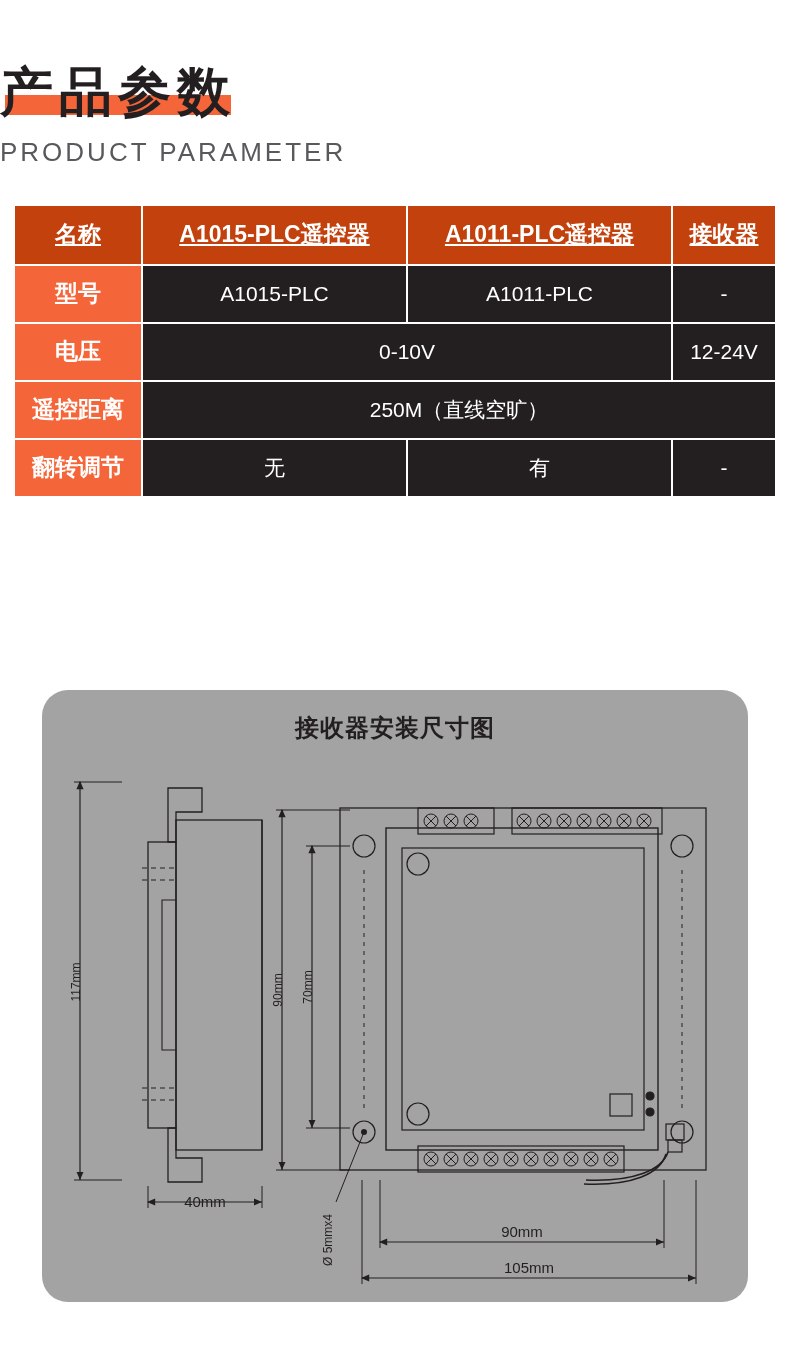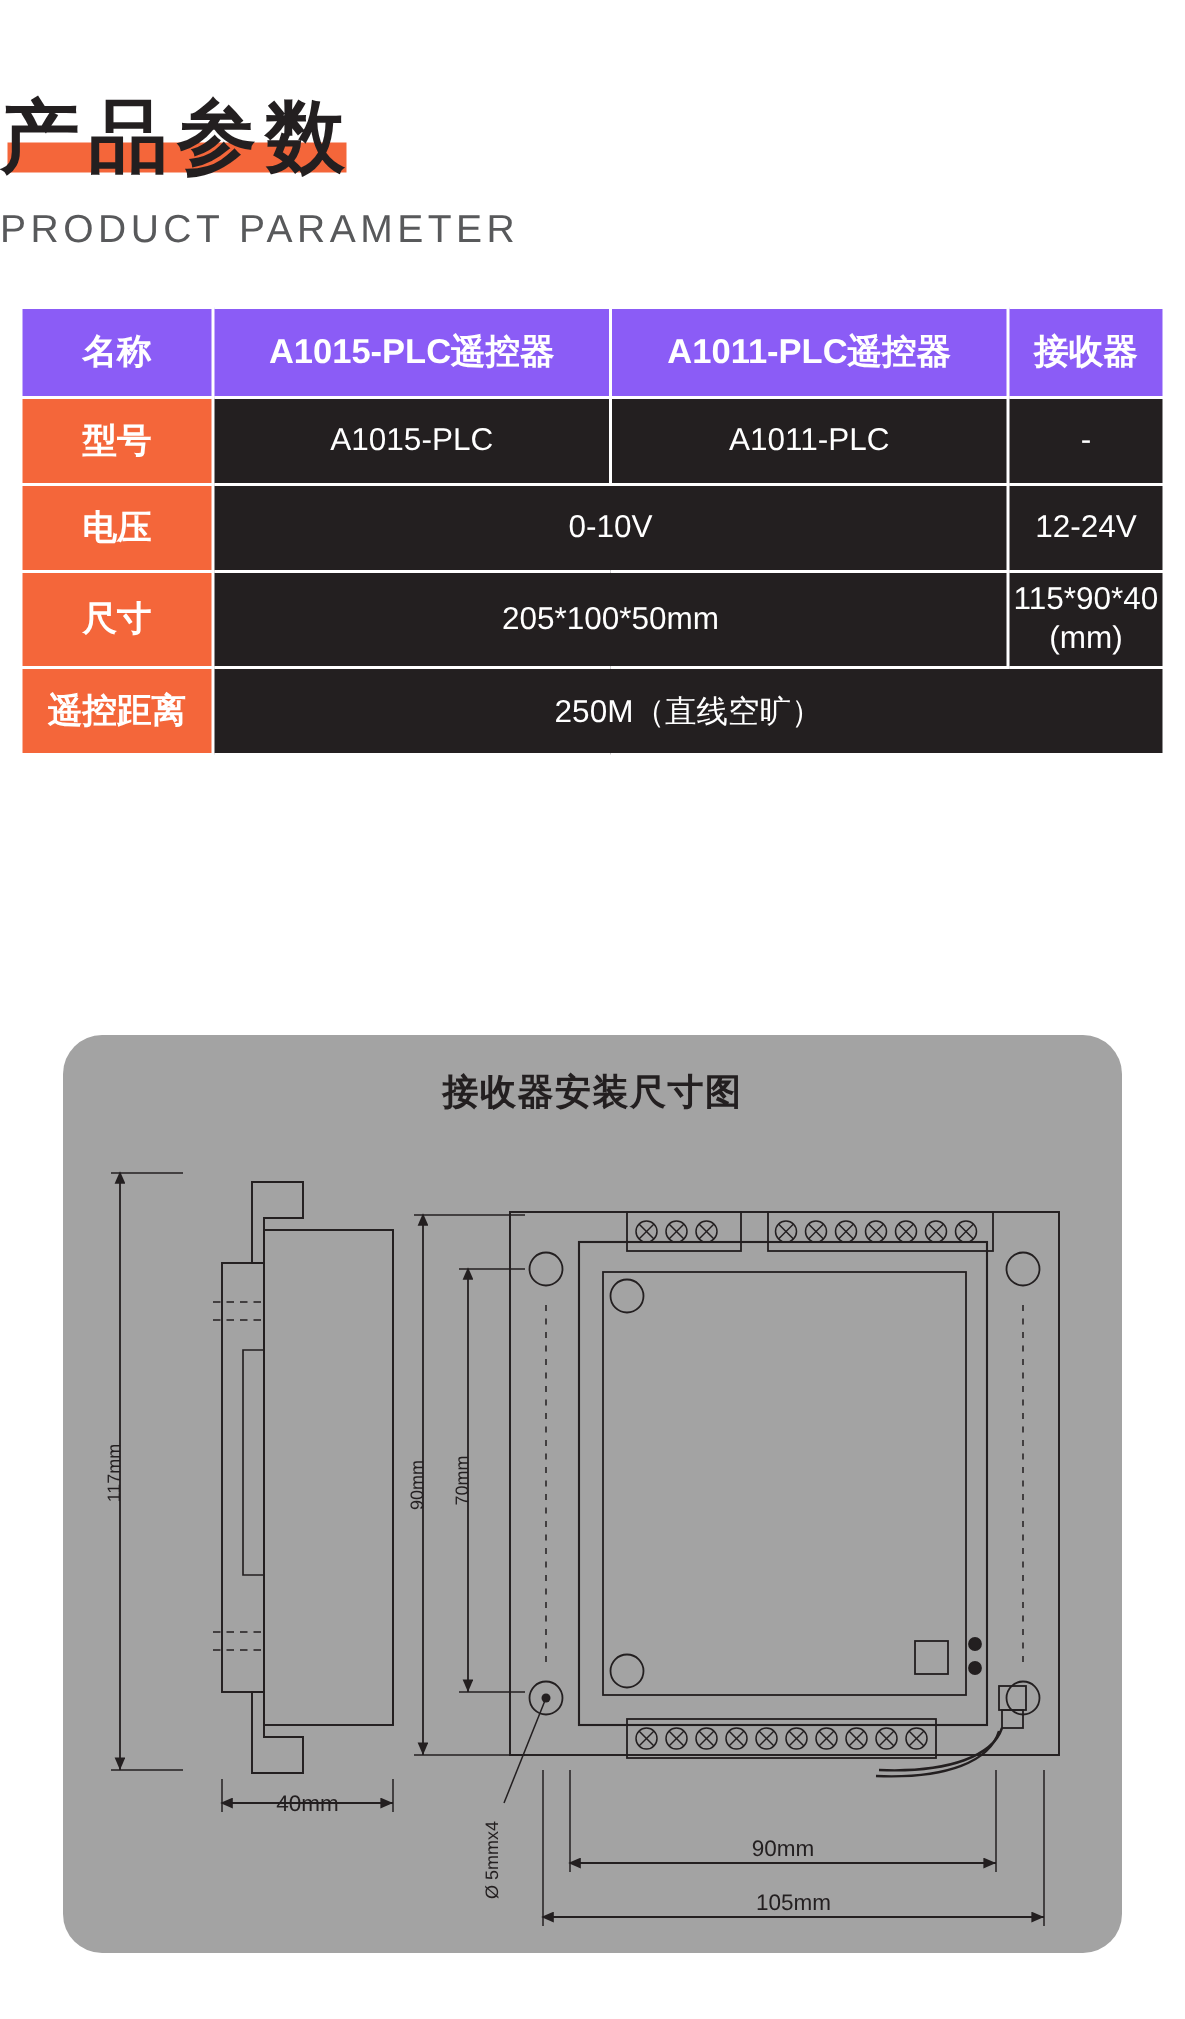--- a/index.html
+++ b/index.html
@@ -64,22 +64,23 @@
   }
   .spec-table td.label {
     background: #f4663a;
     font-weight: bold;
     font-size: 23px;
     width: 128px;
   }
   .spec-table tr.head td {
     font-weight: bold;
     font-size: 23px;
-    background: #8b5cf6;
+    background: #c2410c;
     height: 60px;
+    text-decoration: underline;
   }
   .col-a { width: 265px; }
   .col-b { width: 265px; }
   .col-c { width: 104px; }
   .small-two {
     font-size: 16px;
     line-height: 1.25;
   }
   .row-tall td { height: 64px; }
 
@@ -142,35 +143,33 @@
       <td>A1011-PLC</td>
       <td>-</td>
     </tr>
 
     <tr>
       <td class="label">电压</td>
       <td colspan="2">0-10V</td>
       <td>12-24V</td>
     </tr>
 
-    <tr class="row-tall">
-      <td class="label">尺寸</td>
-      <td colspan="2">205*100*50mm</td>
-      <td class="small-two">
-        <div>115*90*40</div>
-        <div>(mm)</div>
-      </td>
-    </tr>
 
     <tr>
       <td class="label">遥控距离</td>
       <td colspan="3">250M（直线空旷）</td>
     </tr>
 
 
+    <tr>
+      <td class="label">翻转调节</td>
+      <td>无</td>
+      <td>有</td>
+      <td>-</td>
+    </tr>
   </tbody>
 </table>
 
 <div class="diagram-card">
   <div class="diagram-title">接收器安装尺寸图</div>
 
   <svg class="diagram-svg" width="690" height="560" viewBox="0 0 690 560">
     <defs>
       <marker id="ar" markerWidth="8" markerHeight="8" refX="7" refY="3" orient="auto">
         <path d="M0,0 L7,3 L0,6 z" fill="#231f20"></path>

